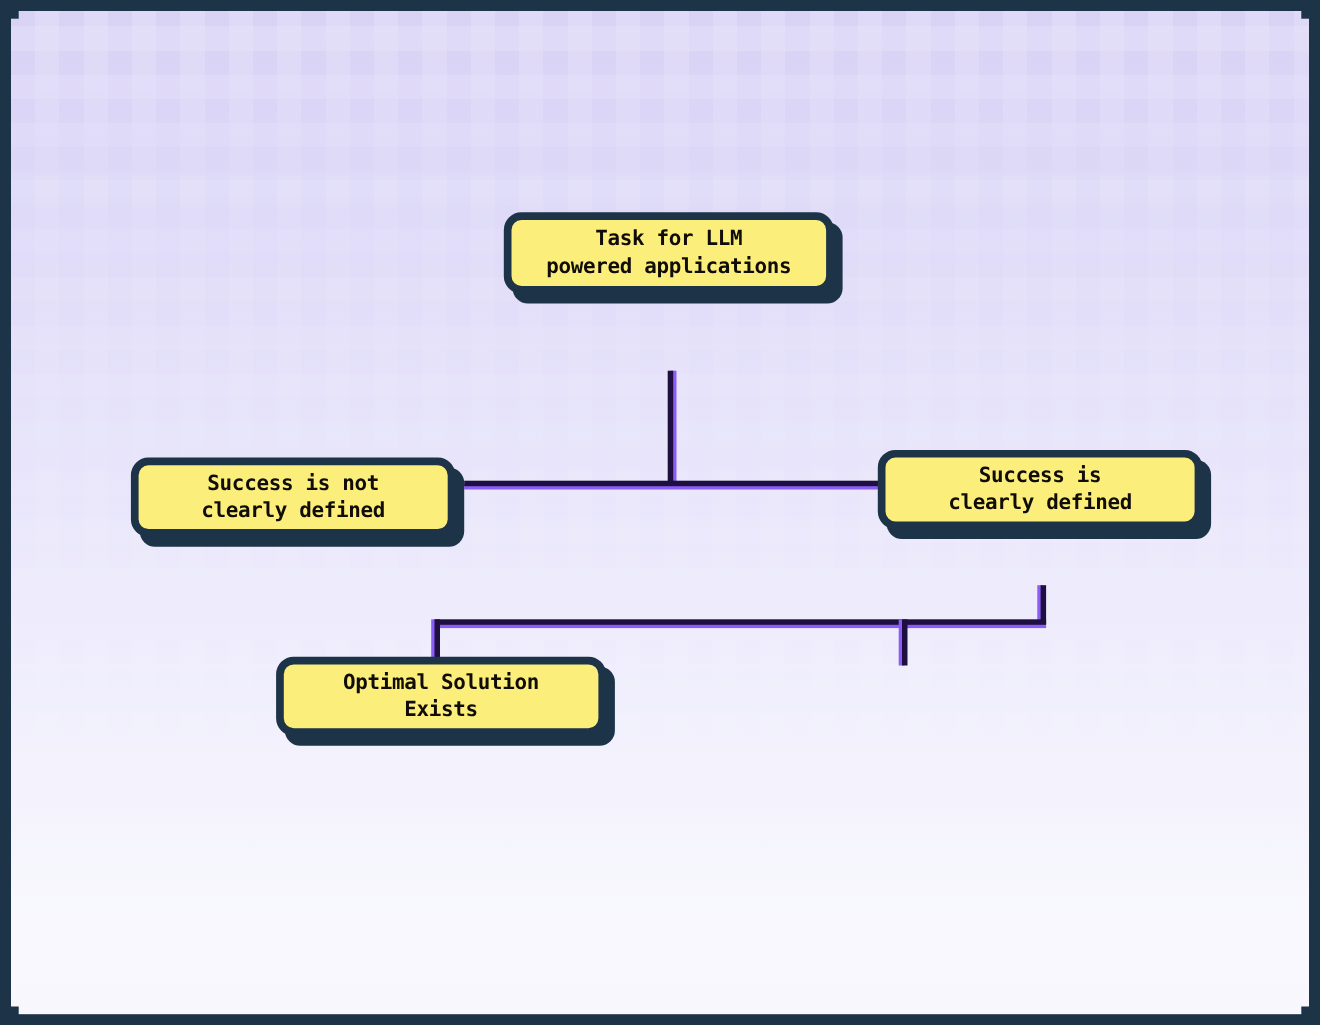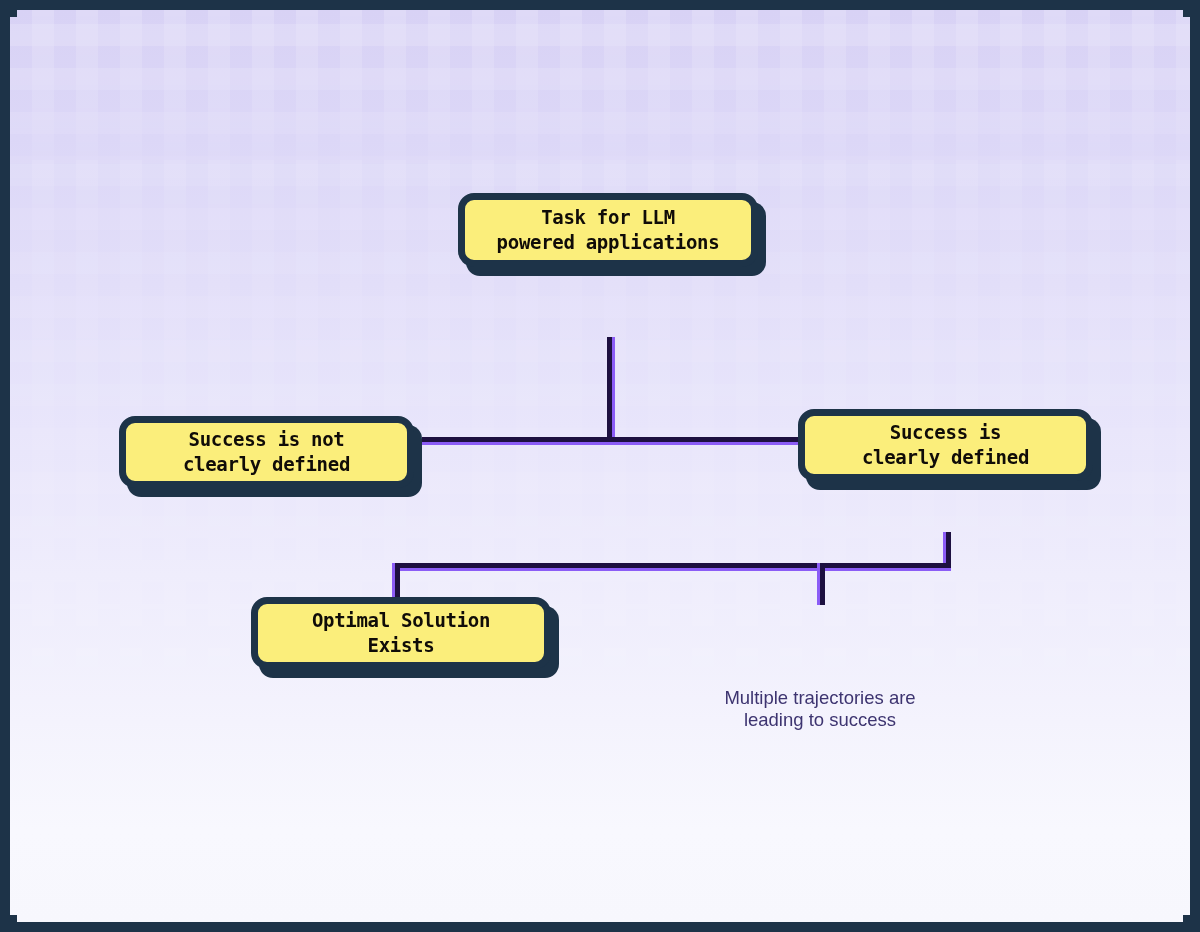--- a/index.html
+++ b/index.html
@@ -136,22 +136,20 @@
     </div>
 
     <div class="node" style="left:241px;top:587px;width:300px;height:72px;">
       <div class="shadow"></div>
       <div class="box">
         <div class="title">Optimal Solution
 Exists</div>
       </div>
     </div>
 
-    <div class="caption" style="left:650px;top:677px;width:320px;">Multiple trajectories are
-leading to success</div>
   </div>
 
   <div class="corner c-tl">
     <i style="left:0;top:0;width:26px;height:9px;"></i>
     <i style="left:0;top:0;width:17px;height:17px;"></i>
     <i style="left:0;top:0;width:9px;height:26px;"></i>
   </div>
   <div class="corner c-tr">
     <i style="right:0;top:0;width:26px;height:9px;"></i>
     <i style="right:0;top:0;width:17px;height:17px;"></i>

